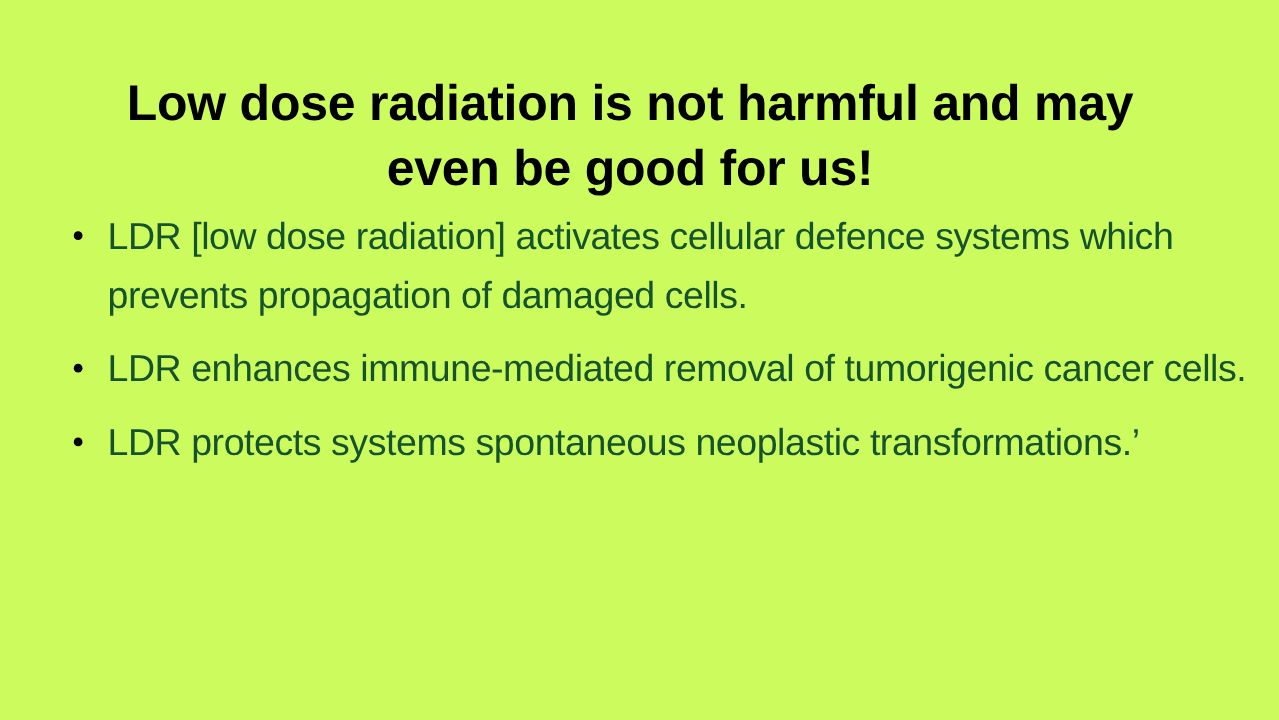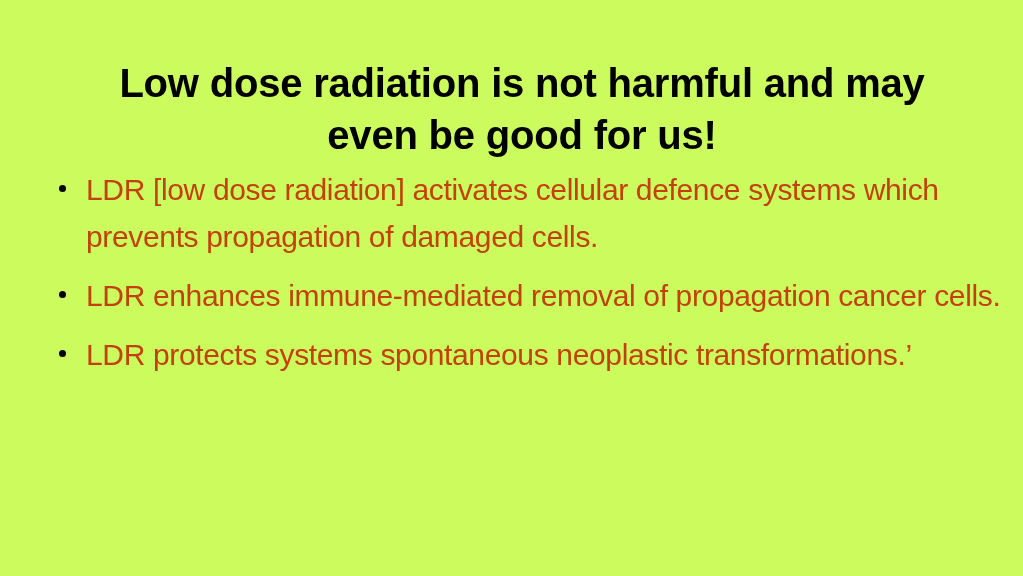--- a/index.html
+++ b/index.html
@@ -14,21 +14,21 @@
   }
   #slide {
     position: relative;
     width: 1023px;
     height: 576px;
     background: #ccfb5d;
     box-sizing: border-box;
   }
   #slide-title {
     position: absolute;
-    left: 72px;
+    left: 54px;
     top: 30px;
     width: 900px;
     text-align: center;
     font-family: "Liberation Sans", sans-serif;
     font-weight: bold;
     font-size: 40px;
     line-height: 52px;
     color: #000000;
     letter-spacing: -0.2px;
     white-space: pre-line;
@@ -42,21 +42,21 @@
     padding: 0;
     list-style: none;
   }
   .bullet-item {
     position: relative;
     padding-left: 31px;
     margin-bottom: 12px;
     font-family: "Liberation Sans", sans-serif;
     font-size: 30px;
     line-height: 47px;
-    color: #c2410c;
+    color: #14532d;
     letter-spacing: -0.35px;
   }
   .bullet-marker {
     position: absolute;
     left: 4px;
     top: 19px;
     width: 7px;
     height: 7px;
     border-radius: 50%;
     background: #000000;
@@ -75,21 +75,21 @@
   <ul id="bullet-list">
 
     <li class="bullet-item">
       <span class="bullet-marker"></span>
       <span class="bullet-text">LDR [low dose radiation] activates cellular defence systems which prevents propagation of damaged cells.</span>
     </li>
 
 
     <li class="bullet-item">
       <span class="bullet-marker"></span>
-      <span class="bullet-text">LDR enhances immune-mediated removal of propagation cancer cells.</span>
+      <span class="bullet-text">LDR enhances immune-mediated removal of tumorigenic cancer cells.</span>
     </li>
 
     <li class="bullet-item">
       <span class="bullet-marker"></span>
       <span class="bullet-text">LDR protects systems spontaneous neoplastic transformations.’</span>
     </li>
 
   </ul>
 
 </div>

